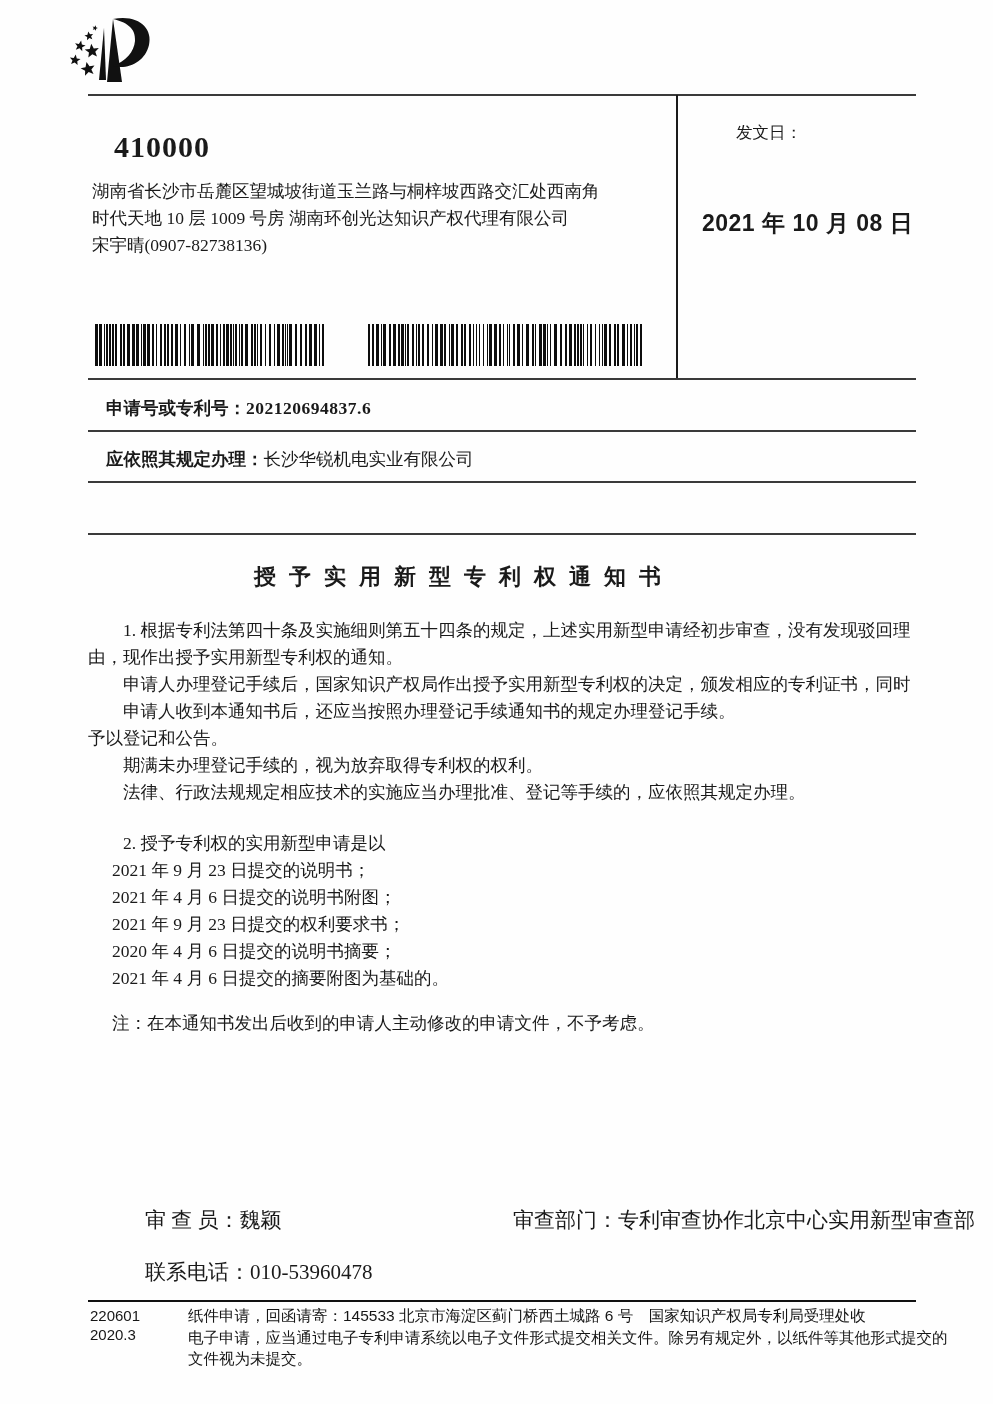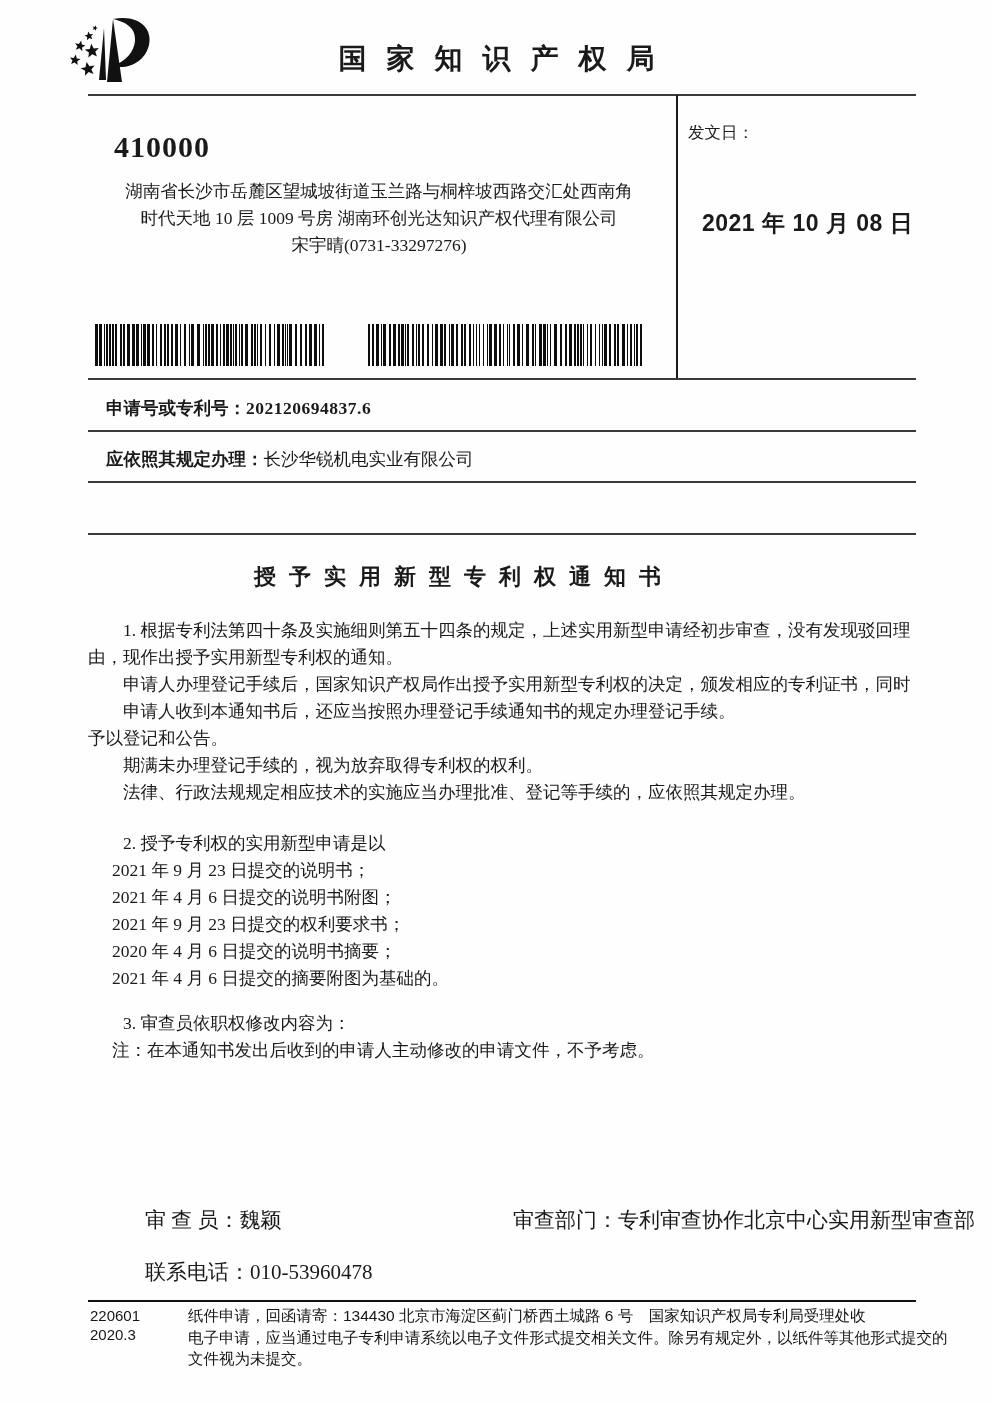--- a/index.html
+++ b/index.html
@@ -18,24 +18,24 @@
     top:40px;left:0;right:0;
     text-align:center;
     font-size:28px;font-weight:bold;
     letter-spacing:20px;text-indent:20px;
     font-family:"Liberation Sans","DejaVu Sans",sans-serif;
   }
   .hrule{height:2px;background:#3a3a3a;}
   #rule-header{top:94px;left:88px;width:828px;}
   
   .postcode{top:130px;left:114px;font-size:30px;font-weight:bold;letter-spacing:1px;}
-  .addr{top:178px;left:92px;width:574px;text-align:center;font-size:17.5px;line-height:27px;}
+  .addr{top:178px;left:92px;width:574px;text-align:left;font-size:17.5px;line-height:27px;}
   
   #vline-box{top:95px;left:676px;width:2px;height:284px;background:#1a1a1a;}
-  .dispatch-label{top:122px;left:688px;font-size:16.5px;}
+  .dispatch-label{top:122px;left:736px;font-size:16.5px;}
   .dispatch-date{
     top:208px;left:702px;
     font-size:23px;font-weight:bold;
     font-family:"Liberation Sans","DejaVu Sans",sans-serif;
     letter-spacing:0.5px;
   }
   
   .barcode{top:324px;height:42px;background:#fff;overflow:hidden;}
   #barcode-1{left:95px;width:230px;}
   #barcode-2{left:368px;width:277px;}
@@ -106,28 +106,27 @@
 
       <use href="#st" transform="translate(29,14) scale(0.55) rotate(15)"></use>
       <use href="#st" transform="translate(23,22) scale(0.9) rotate(-10)"></use>
       <use href="#st" transform="translate(14,32) scale(1.1) rotate(12)"></use>
       <use href="#st" transform="translate(26,37) scale(1.45) rotate(-6)"></use>
       <use href="#st" transform="translate(9,46) scale(1.1) rotate(8)"></use>
       <use href="#st" transform="translate(22,55) scale(1.45) rotate(-12)"></use>
     </svg>
   </div>
 
-  <div class="abs agency-title">国家知识产权局</div>
   <div class="abs hrule" id="rule-header"></div>
 
   <div class="abs postcode">410000</div>
   <div class="abs addr">
     <div>湖南省长沙市岳麓区望城坡街道玉兰路与桐梓坡西路交汇处西南角</div>
     <div>时代天地 10 层 1009 号房  湖南环创光达知识产权代理有限公司</div>
-    <div>宋宇晴(0731-33297276)</div>
+    <div>宋宇晴(0907-82738136)</div>
   </div>
 
   <div class="abs" id="vline-box"></div>
   <div class="abs dispatch-label">发文日：</div>
   <div class="abs dispatch-date">2021 年 10 月 08 日</div>
 
   <div class="abs barcode" id="barcode-1">
       <i style="left:0px;width:3px"></i>
       <i style="left:4px;width:3px"></i>
       <i style="left:9px;width:1px"></i>
@@ -284,38 +283,37 @@
     <div class="bl ind">期满未办理登记手续的，视为放弃取得专利权的权利。</div>
     <div class="bl ind">法律、行政法规规定相应技术的实施应当办理批准、登记等手续的，应依照其规定办理。</div>
     <div class="sp24"></div>
     <div class="bl ind">2. 授予专利权的实用新型申请是以</div>
     <div class="bl ind-sm">2021 年 9 月 23 日提交的说明书；</div>
     <div class="bl ind-sm">2021 年 4 月 6 日提交的说明书附图；</div>
     <div class="bl ind-sm">2021 年 9 月 23 日提交的权利要求书；</div>
     <div class="bl ind-sm">2020 年 4 月 6 日提交的说明书摘要；</div>
     <div class="bl ind-sm">2021 年 4 月 6 日提交的摘要附图为基础的。</div>
     <div class="sp18"></div>
-    <div class="bl ind">3. 审查员依职权修改内容为：</div>
     <div class="bl ind-sm">注：在本通知书发出后收到的申请人主动修改的申请文件，不予考虑。</div>
   </div>
 
   <div class="abs sig" id="sig-examiner">
     <span>审 查 员：</span><span>魏颖</span>
   </div>
   <div class="abs sig" id="sig-dept">
     <span>审查部门：</span><span>专利审查协作北京中心实用新型审查部</span>
   </div>
   <div class="abs sig" id="sig-phone">
     <span>联系电话：</span><span>010-53960478</span>
   </div>
 
   <div class="abs hrule" id="rule-footer"></div>
   <div class="abs footer-codes">
     <div>220601</div>
     <div>2020.3</div>
   </div>
   <div class="abs footer-notes">
-    <div>纸件申请，回函请寄：134430 北京市海淀区蓟门桥西土城路 6 号　国家知识产权局专利局受理处收</div>
+    <div>纸件申请，回函请寄：145533 北京市海淀区蓟门桥西土城路 6 号　国家知识产权局专利局受理处收</div>
     <div>电子申请，应当通过电子专利申请系统以电子文件形式提交相关文件。除另有规定外，以纸件等其他形式提交的</div>
     <div>文件视为未提交。</div>
   </div>
 
 </div>
 
 </body></html>

